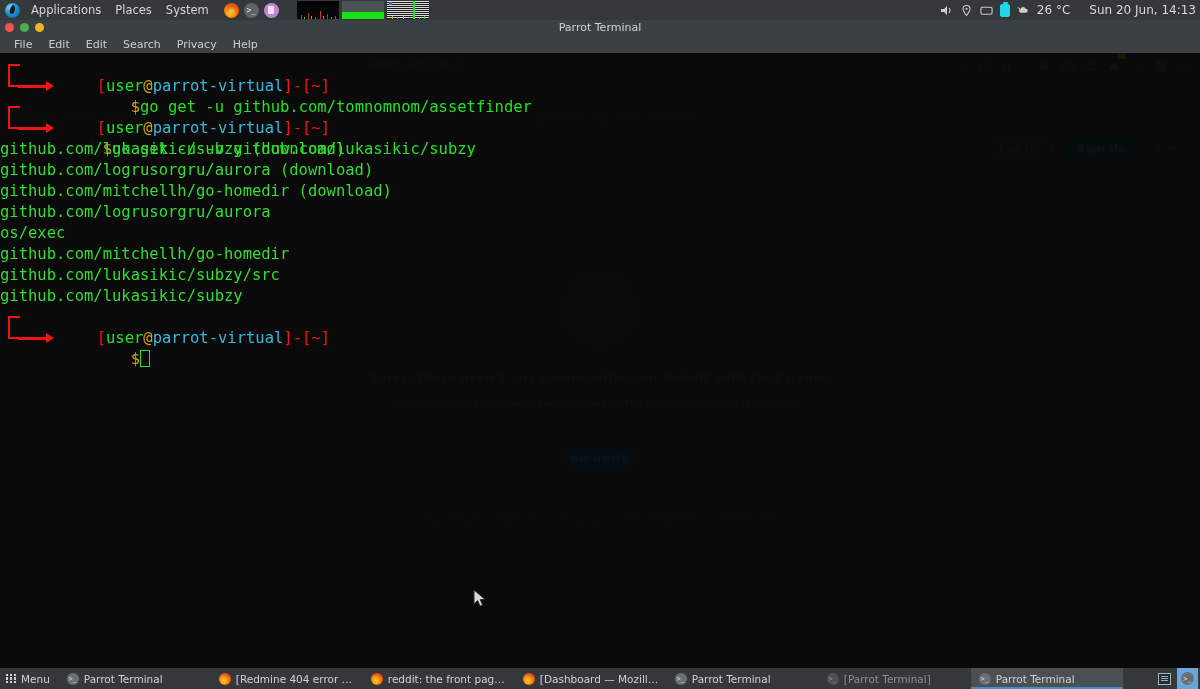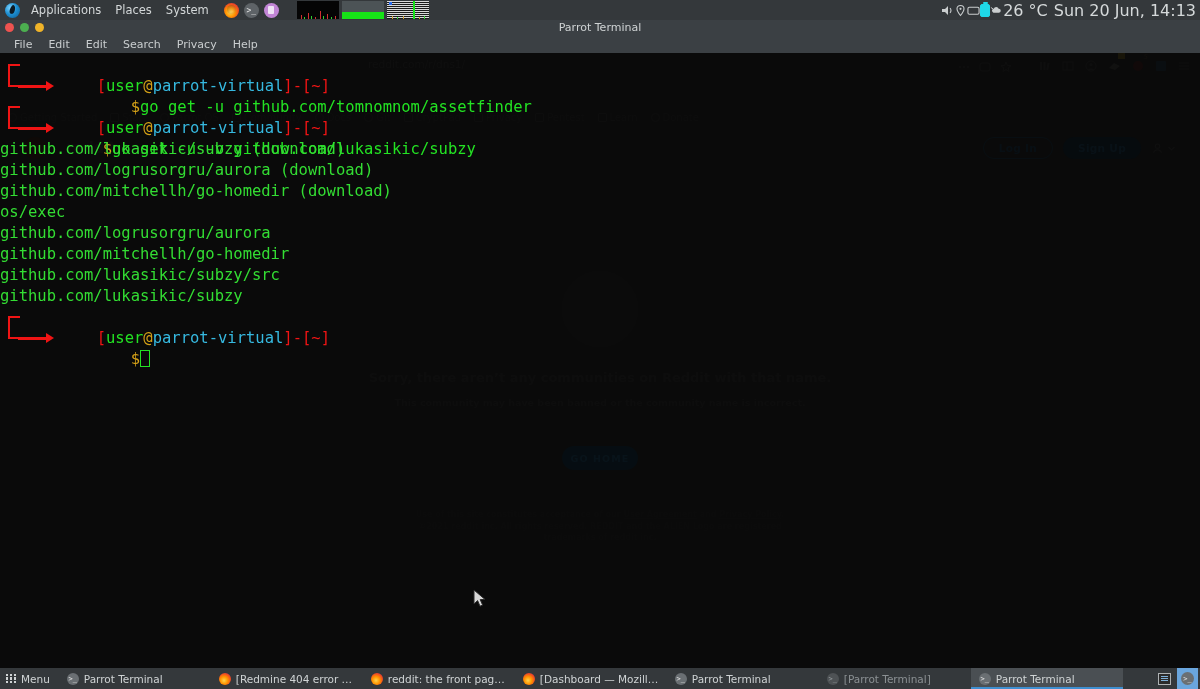--- a/index.html
+++ b/index.html
@@ -47,28 +47,28 @@
   .mon { width: 42px; height: 18px; position: relative; overflow: hidden; }
   .mon-cpu { background: #050505; }
   .mon-mem { background: #4c5356; }
   .mon-mem .mem-fill { position:absolute; left:0; bottom:0; width:100%; height:7px; background:#17e317; }
   .mon-net { background: repeating-linear-gradient(to bottom,#d8d8d8 0 1px,#1a1a1a 1px 2px); }
   .mon-net .net-line { position:absolute; left:26px; top:0; width:1.5px; height:18px; background:#17e317; }
   .mon-net .net-dot { position:absolute; left:2px; top:1px; width:3px; height:3px; background:#2a6cf0; }
   .spike { position: absolute; bottom: 0; width: 1px; }
 
   .panel-right { position: absolute; right: 4px; top: 0; height: 20px;
-                 display: flex; align-items: center; font-size: 16px; color: #d5d9da; }
+                 display: flex; align-items: center; gap: 7px; font-size: 12px; color: #d5d9da; }
   .tray-ico { width: 13px; height: 13px; display:flex; align-items:center; justify-content:center; color:#c9cdce; }
   .tray-ico svg { display:block; }
   .battery { width: 10px; height: 13px; border: 1.4px solid #1fd8e8; border-radius: 2px;
              background: #1fd8e8; position: relative; }
   .battery::before { content:""; position:absolute; left:2px; top:-3px; width:5px; height:2px; background:#1fd8e8; border-radius:1px; }
   .temp-txt { white-space: nowrap; }
-  .clock-txt { white-space: nowrap; margin-left: 6px; }
+  .clock-txt { white-space: nowrap; margin-left: 12px; }
 
   
   #browser-ghost {
     position: absolute; left: 0; top: 20px; width: 1200px; height: 648px;
     background: #151515; overflow: hidden; z-index: 5;
   }
   .bg-url-text { position:absolute; left:368px; top:38px; font-size:10.5px; color:#2b2b2b; }
   .bg-url-icons { position:absolute; right:188px; top:38px; display:flex; gap:9px; color:#2d2d2d; }
   .bg-tool-icons { position:absolute; right:10px; top:37px; display:flex; gap:11px; align-items:center; color:#2c2c2c; }
   .mini-badge { position:absolute; top:-4px; right:-4px; font-size:7px; color:#3a3020; }
@@ -368,22 +368,22 @@
         <span class="corner-tl"></span><span class="c-red">[</span><span class="c-green">user</span><span class="c-yellow">@</span><span class="c-cyan">parrot-virtual</span><span class="c-red">]</span><span class="c-red">-</span><span class="c-red">[</span><span class="c-red">~</span><span class="c-red">]</span>
       </div>
 
       <div class="tline p-row2" style="padding-left:28px">
         <span class="elbow"></span><span class="elbow-arm"></span><span class="arrow-head"></span><span class="c-yellow">$</span><span class="c-green">go get -u -v github.com/lukasikic/subzy</span>
       </div>
 
       <div class="tline c-lgreen">github.com/lukasikic/subzy (download)</div>
       <div class="tline c-lgreen">github.com/logrusorgru/aurora (download)</div>
       <div class="tline c-lgreen">github.com/mitchellh/go-homedir (download)</div>
+      <div class="tline c-lgreen">github.com/logrusorgru/aurora</div>
       <div class="tline c-lgreen">os/exec</div>
-      <div class="tline c-lgreen">github.com/logrusorgru/aurora</div>
       <div class="tline c-lgreen">github.com/mitchellh/go-homedir</div>
       <div class="tline c-lgreen">github.com/lukasikic/subzy/src</div>
       <div class="tline c-lgreen">github.com/lukasikic/subzy</div>
 
       <div class="tline p-row1" style="padding-left:22px">
         <span class="corner-tl"></span><span class="c-red">[</span><span class="c-green">user</span><span class="c-yellow">@</span><span class="c-cyan">parrot-virtual</span><span class="c-red">]</span><span class="c-red">-</span><span class="c-red">[</span><span class="c-red">~</span><span class="c-red">]</span>
       </div>
       <div class="tline p-row2" style="padding-left:56px">
         <span class="elbow"></span><span class="elbow-arm"></span><span class="arrow-head"></span><span class="c-yellow">$</span><span class="cursor-block"></span>
       </div>

